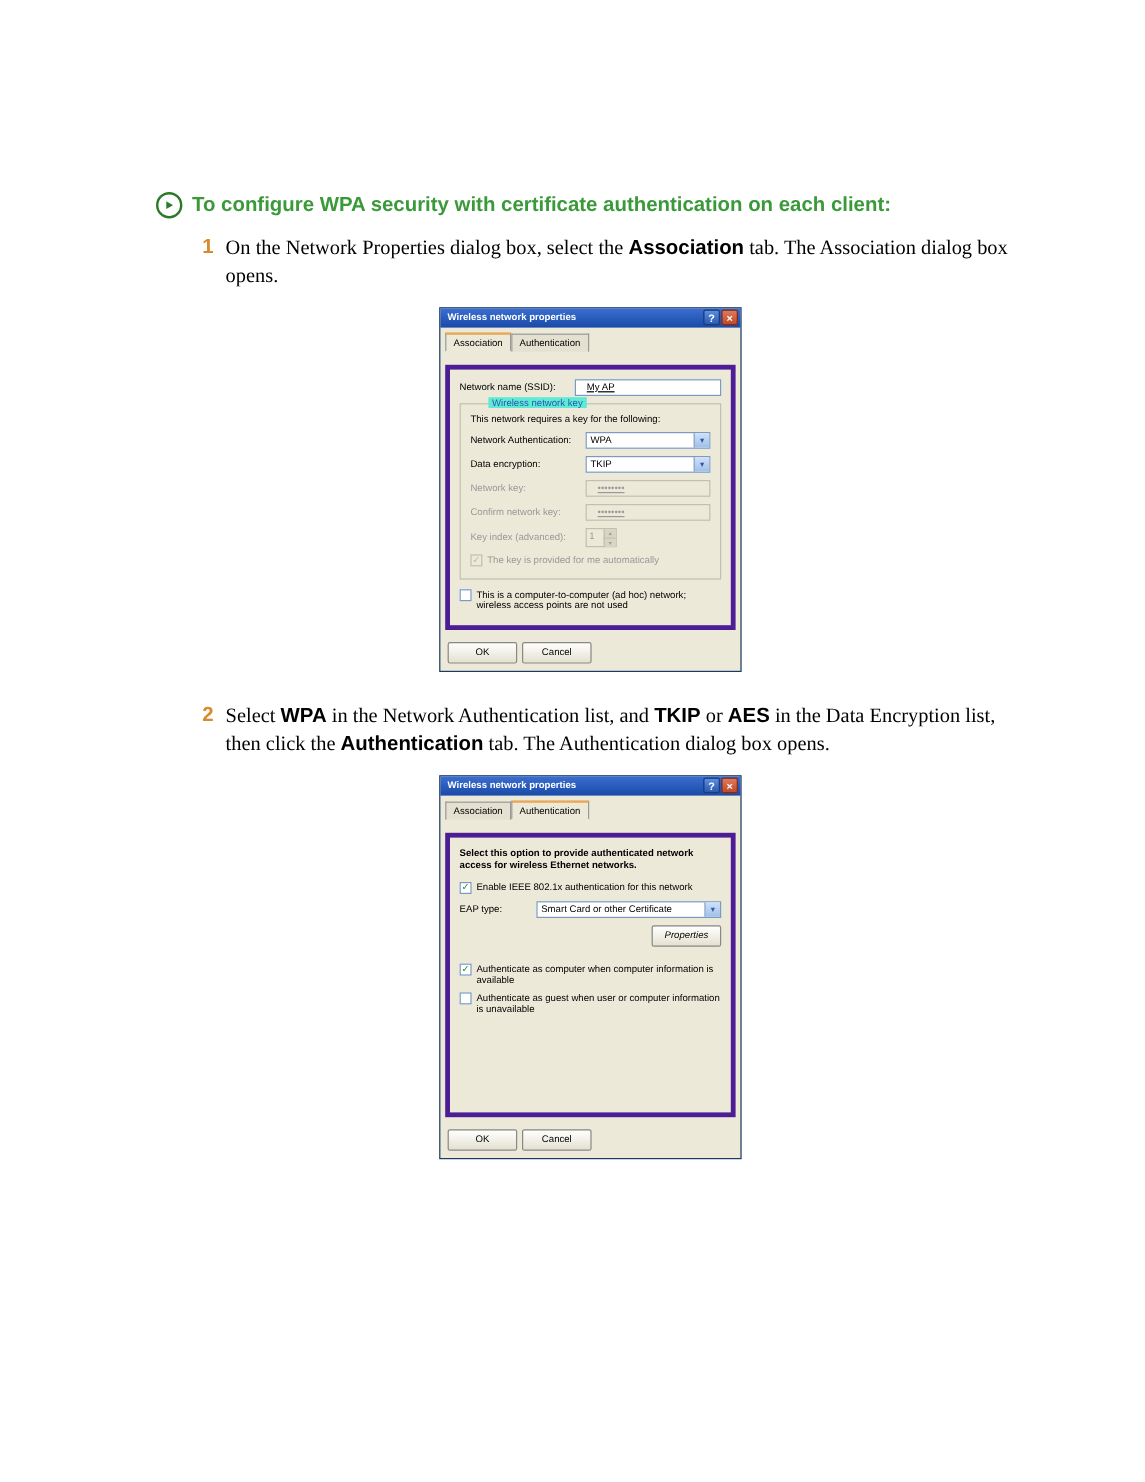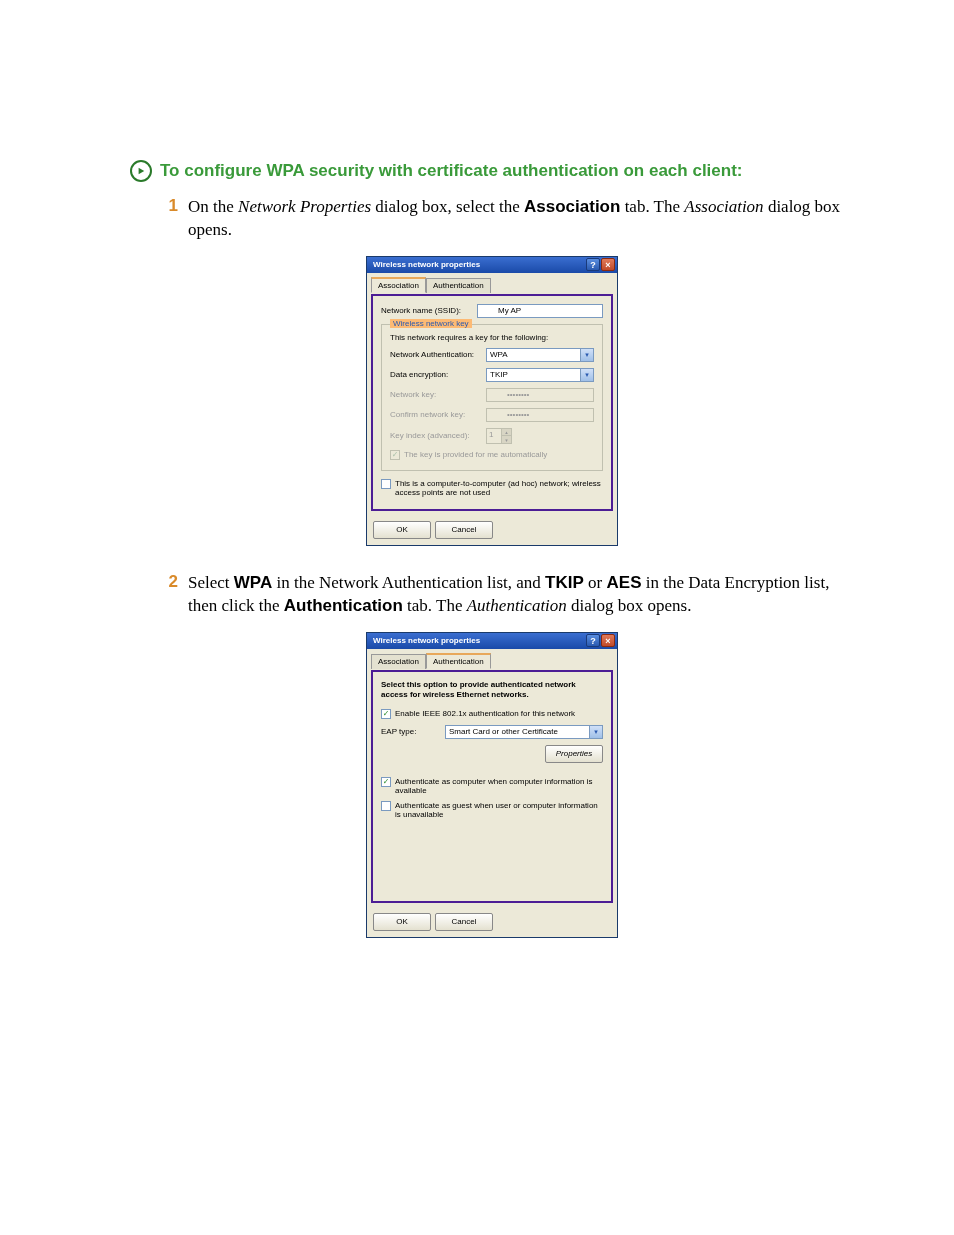--- a/index.html
+++ b/index.html
@@ -60,21 +60,21 @@
     text-align: right;
   }
   .step-body {
     font-size: 17px;
     line-height: 1.35;
   }
   .step-body .bold-sans {
     font-family: Arial, Helvetica, sans-serif;
     font-weight: bold;
   }
-  .step-body .italic { font-style: italic; }
+  .step-body .italic { }
 
   
   .dialog-wrap {
     display: flex;
     justify-content: center;
     margin: 8px 0 26px 0;
   }
   .dialog {
     width: 250px;
     border: 1px solid #1a3a6a;
@@ -134,44 +134,45 @@
     background: #ece9d8;
     border-bottom: 1px solid #ece9d8;
     border-top: 2px solid #e8a85a;
     margin-top: -1px;
     z-index: 2;
   }
   .tab.inactive {
     background: #e4e1d0;
   }
   .tabpanel {
-    border: 2px solid #4c1d95;
-    margin: 2px 4px 4px 4px;
+    border: 4px solid #4c1d95;
+    margin: 12px 4px 4px 4px;
     padding: 8px 8px 6px 8px;
     background: #ece9d8;
     position: relative;
     top: 0;
   }
   .form-row {
     display: flex;
     align-items: center;
     margin-bottom: 6px;
     gap: 4px;
   }
   .form-label { width: 92px; }
   .form-label-w { width: 60px; }
   .text-input {
     flex: 1;
     height: 14px;
     border: 1px solid #7a9ac0;
     background: #fff;
     font-size: 8px;
-    padding: 0 20px;
+    padding: 0 9px;
     box-sizing: border-box;
     line-height: 12px;
+    text-decoration: underline;
   }
   .text-input.disabled {
     background: #ece9d8;
     border-color: #c0c0b0;
     color: #999;
   }
   .select {
     flex: 1;
     height: 14px;
     border: 1px solid #7a9ac0;
@@ -192,22 +193,22 @@
   }
   .fieldset {
     border: 1px solid #c0c0b0;
     padding: 8px 8px 4px 8px;
     margin-bottom: 8px;
     position: relative;
   }
   .legend {
     position: absolute;
     top: -6px;
-    left: 8px;
-    background: #fdba74;
+    left: 23px;
+    background: #5eead4;
     padding: 0 3px;
     color: #2a5ab0;
     font-size: 8px;
   }
   .chk-row {
     display: flex;
     align-items: flex-start;
     gap: 4px;
     margin-bottom: 6px;
     font-size: 8px;

